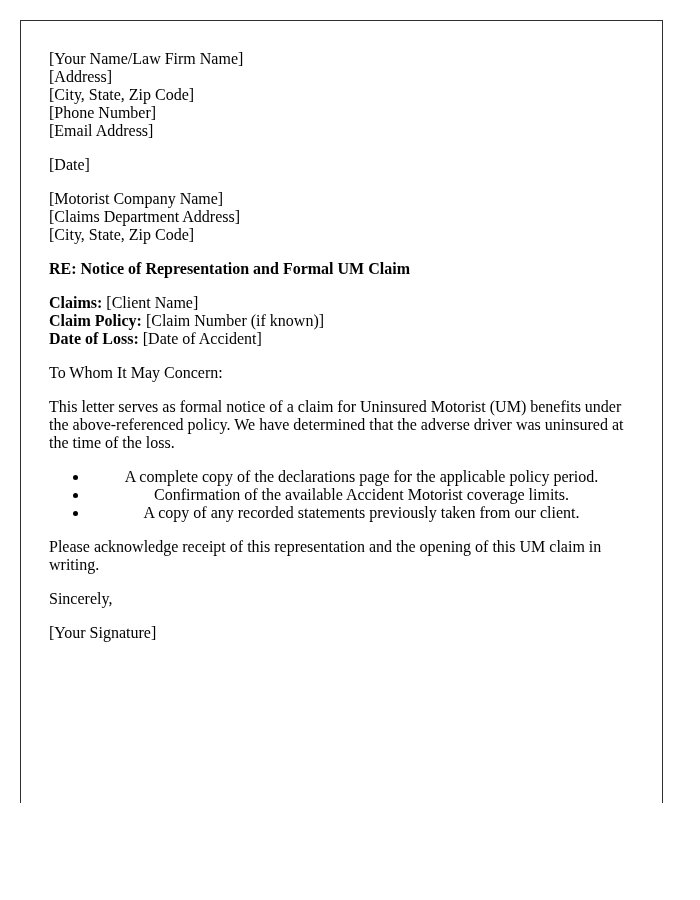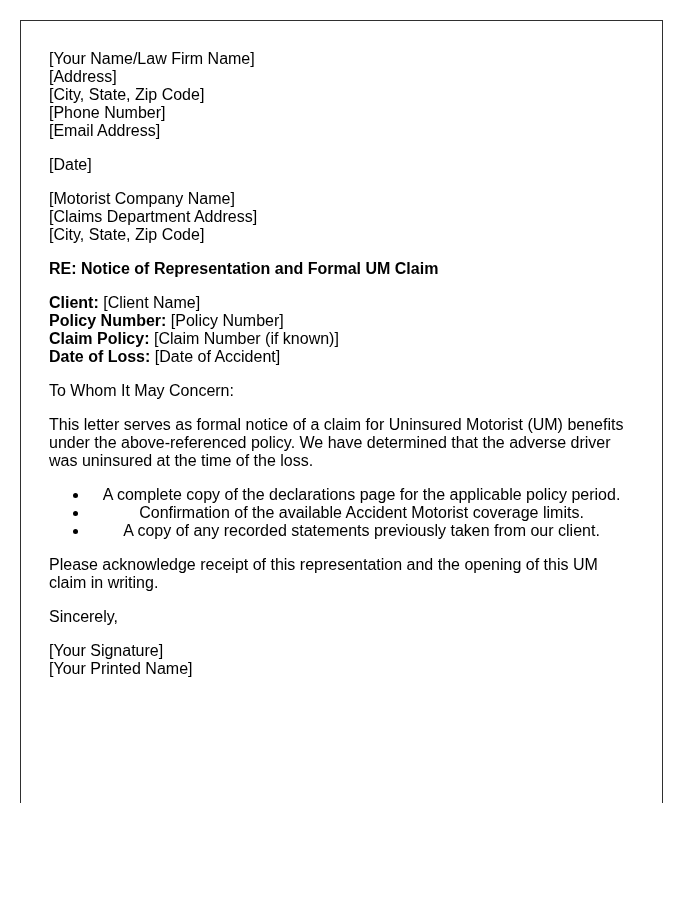--- a/index.html
+++ b/index.html
@@ -18,21 +18,21 @@
     left: 20px;
     top: 20px;
     width: 643px;
     height: 783px;
     box-sizing: border-box;
     border: 1px solid #2f2f2f;
     border-bottom: none;
     background: #ffffff;
     padding: 29px 28px 0 28px;
     overflow: hidden;
-    font-family: Liberation Sans, sans-serif;
+    font-family: Liberation Serif, serif;
     font-size: 16px;
     line-height: 18px;
     color: #000000;
   }
   .block {
     margin: 0 0 16px 0;
   }
   .block:first-child {
     margin-top: 0;
   }
@@ -67,22 +67,21 @@
 
   <div class="block">
     <div>[Motorist Company Name]</div>
     <div>[Claims Department Address]</div>
     <div>[City, State, Zip Code]</div>
   </div>
 
   <div class="block bold">RE: Notice of Representation and Formal UM Claim</div>
 
   <div class="block">
-    <div><span class="bold">Client:</span> <span>[Client Name]</span></div>
-    <div><span class="bold">Policy Number:</span> <span>[Policy Number]</span></div>
+    <div><span class="bold">Claims:</span> <span>[Client Name]</span></div>
     <div><span class="bold">Claim Policy:</span> <span>[Claim Number (if known)]</span></div>
     <div><span class="bold">Date of Loss:</span> <span>[Date of Accident]</span></div>
   </div>
 
   <div class="block">To Whom It May Concern:</div>
 
 
   <div class="block">This letter serves as formal notice of a claim for Uninsured Motorist (UM) benefits under the above-referenced policy. We have determined that the adverse driver was uninsured at the time of the loss.</div>
 
 
@@ -91,16 +90,15 @@
     <li>Confirmation of the available Accident Motorist coverage limits.</li>
     <li>A copy of any recorded statements previously taken from our client.</li>
   </ul>
 
   <div class="block">Please acknowledge receipt of this representation and the opening of this UM claim in writing.</div>
 
   <div class="block">Sincerely,</div>
 
   <div class="block">
     <div>[Your Signature]</div>
-    <div>[Your Printed Name]</div>
   </div>
 
 </div>
 
 </body></html>

